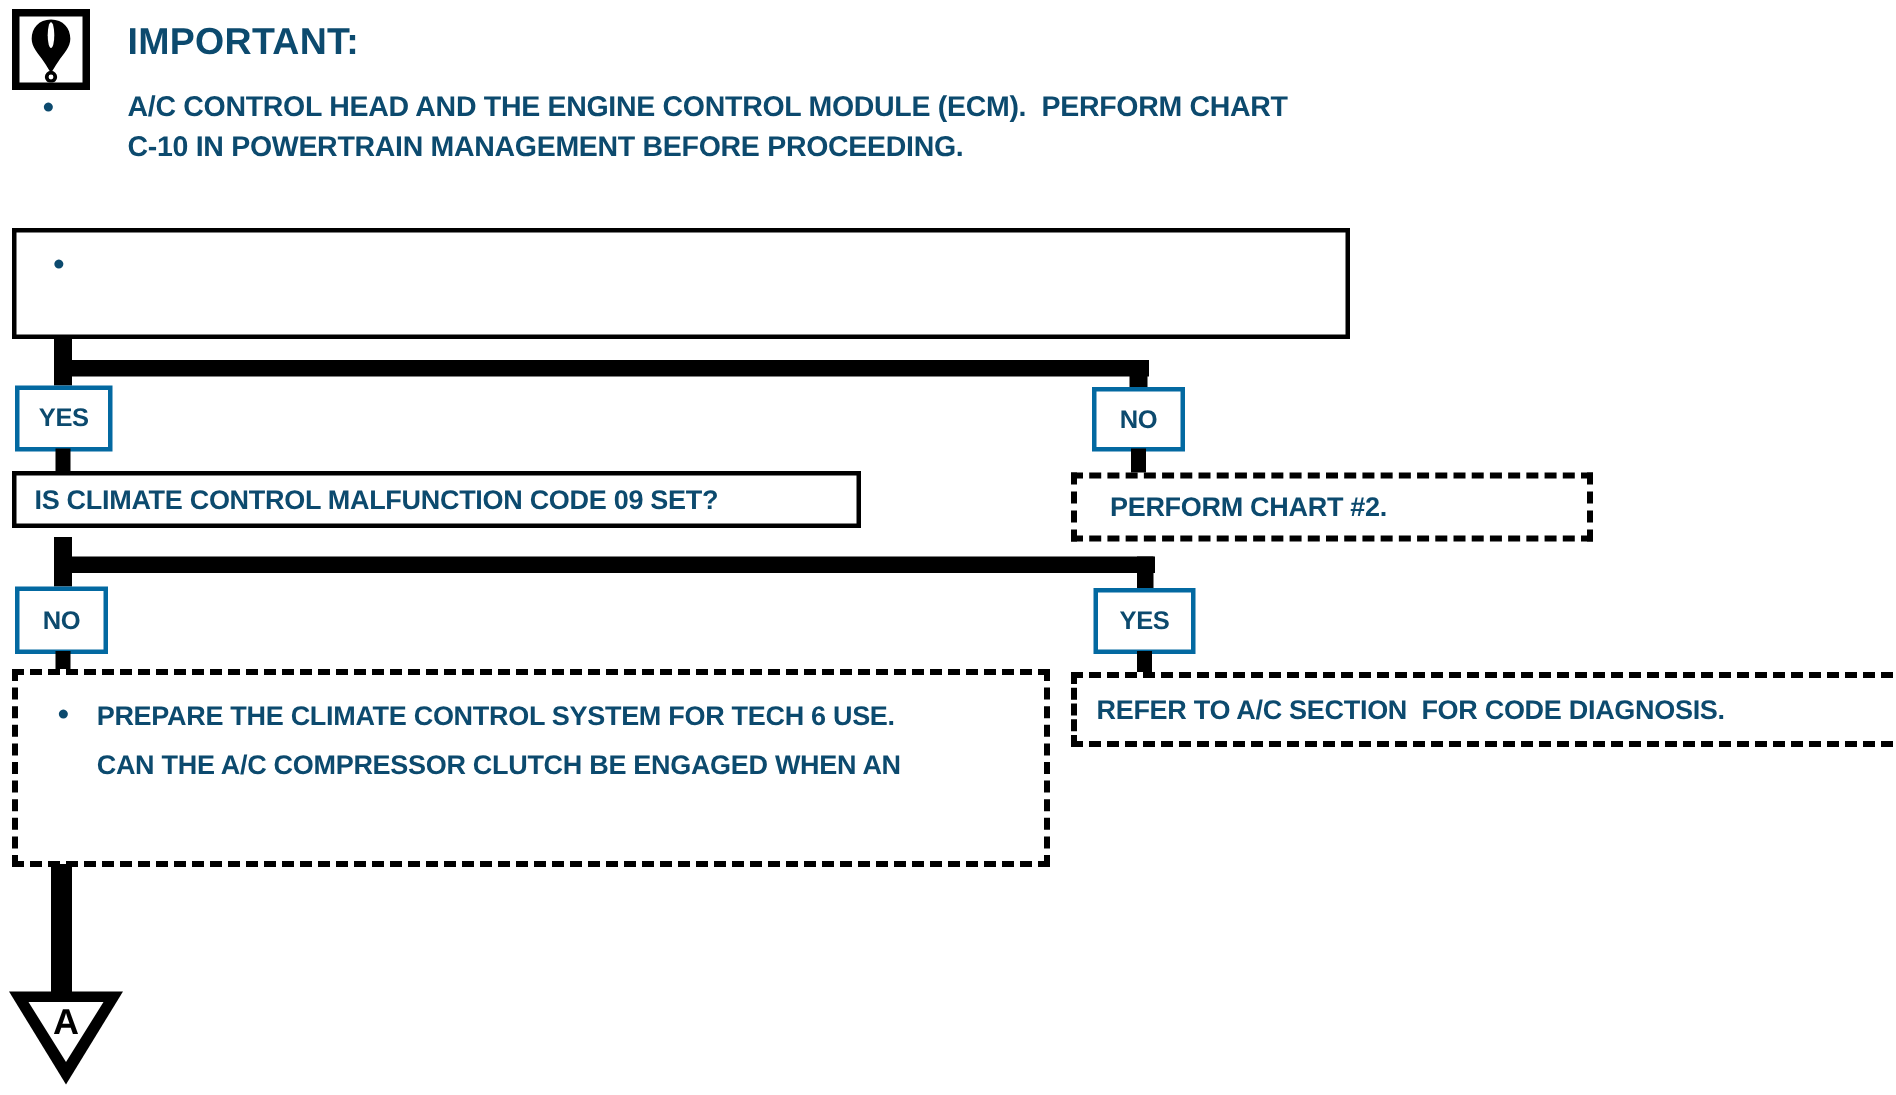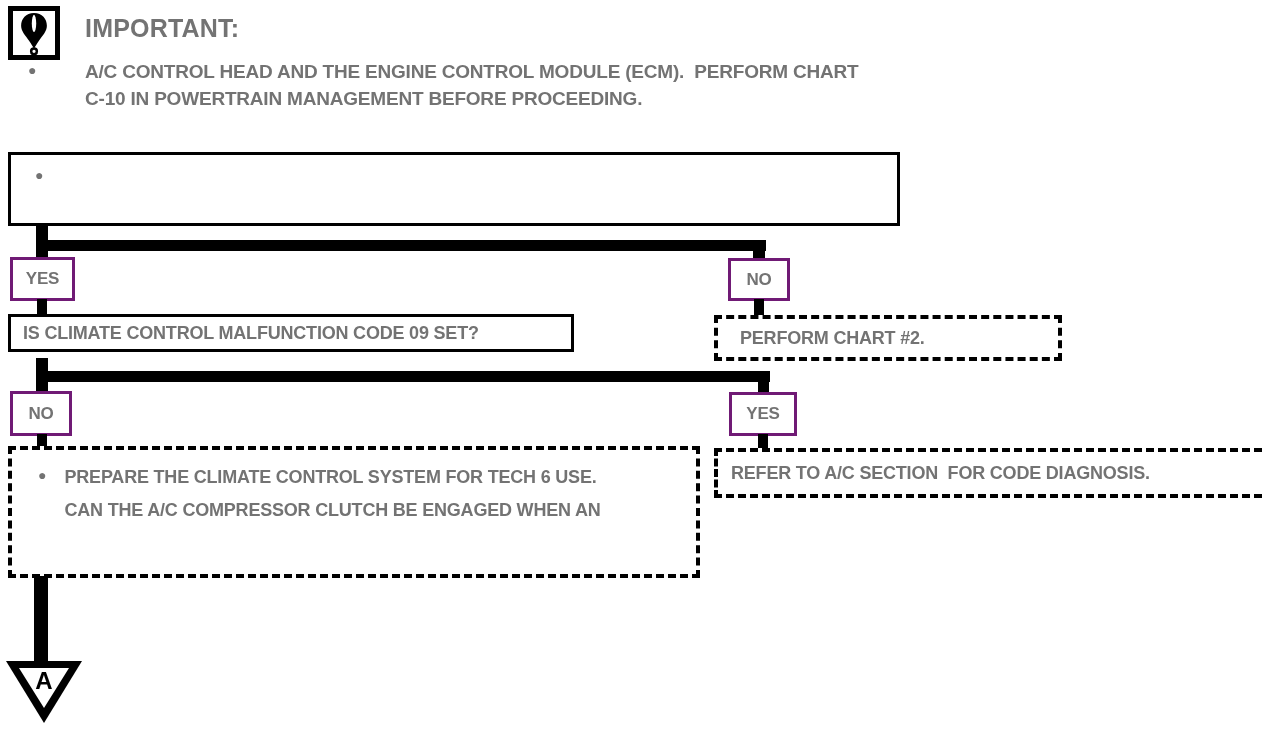--- a/index.html
+++ b/index.html
@@ -1,39 +1,39 @@
 <!DOCTYPE html>
 <html><head>
 <meta charset="utf-8">
 <style>
   html,body{margin:0;padding:0;background:#ffffff;}
   .canvas{
     position:relative;width:1264px;height:730px;background:#ffffff;
-    font-family:"Liberation Sans",sans-serif;font-weight:700;color:#737373;
+    font-family:"Liberation Sans",sans-serif;font-weight:700;color:#0c4a6e;
     overflow:hidden;
   }
   .abs{position:absolute;}
   .txt{white-space:pre;letter-spacing:-0.2px;}
 
   
   .alert-box{left:8px;top:6px;width:42px;height:44px;border:5px solid #000;}
   .important-title{left:85px;top:14px;font-size:25px;letter-spacing:0.2px;}
   .note-bullet{left:28px;top:62px;font-size:14px;}
   .note-text{left:85px;top:58px;font-size:19px;line-height:27px;}
 
   
   .solid-box{border:3px solid #000;background:#fff;box-sizing:border-box;}
   .q1-box{left:8px;top:152px;width:892px;height:74px;display:flex;align-items:center;}
   .q1-bullet{margin-left:24px;font-size:14px;align-self:flex-start;margin-top:12px;}
   .q1-lines{margin-left:18px;font-size:18px;line-height:27px;}
   .q2-box{left:8px;top:314px;width:566px;height:38px;display:flex;align-items:center;font-size:18px;}
   .q2-box .txt{margin-left:12px;}
 
   
-  .yn{border:3px solid #701a75;background:#fff;box-sizing:border-box;display:flex;align-items:center;justify-content:center;font-size:17px;}
+  .yn{border:3px solid #0369a1;background:#fff;box-sizing:border-box;display:flex;align-items:center;justify-content:center;font-size:17px;}
   .yes1{left:10px;top:257px;width:65px;height:44px;}
   .no1{left:728px;top:258px;width:62px;height:43px;}
   .no2{left:10px;top:391px;width:62px;height:45px;}
   .yes2{left:729px;top:392px;width:68px;height:44px;}
 
   
   .dashed-box{border:4px dashed #000;background:#fff;box-sizing:border-box;}
   .chart2-box{left:714px;top:315px;width:348px;height:46px;display:flex;align-items:center;font-size:18px;}
   .chart2-box .txt{margin-left:22px;}
   .refer-box{left:714px;top:448px;width:584px;height:50px;display:flex;align-items:center;font-size:18px;}

